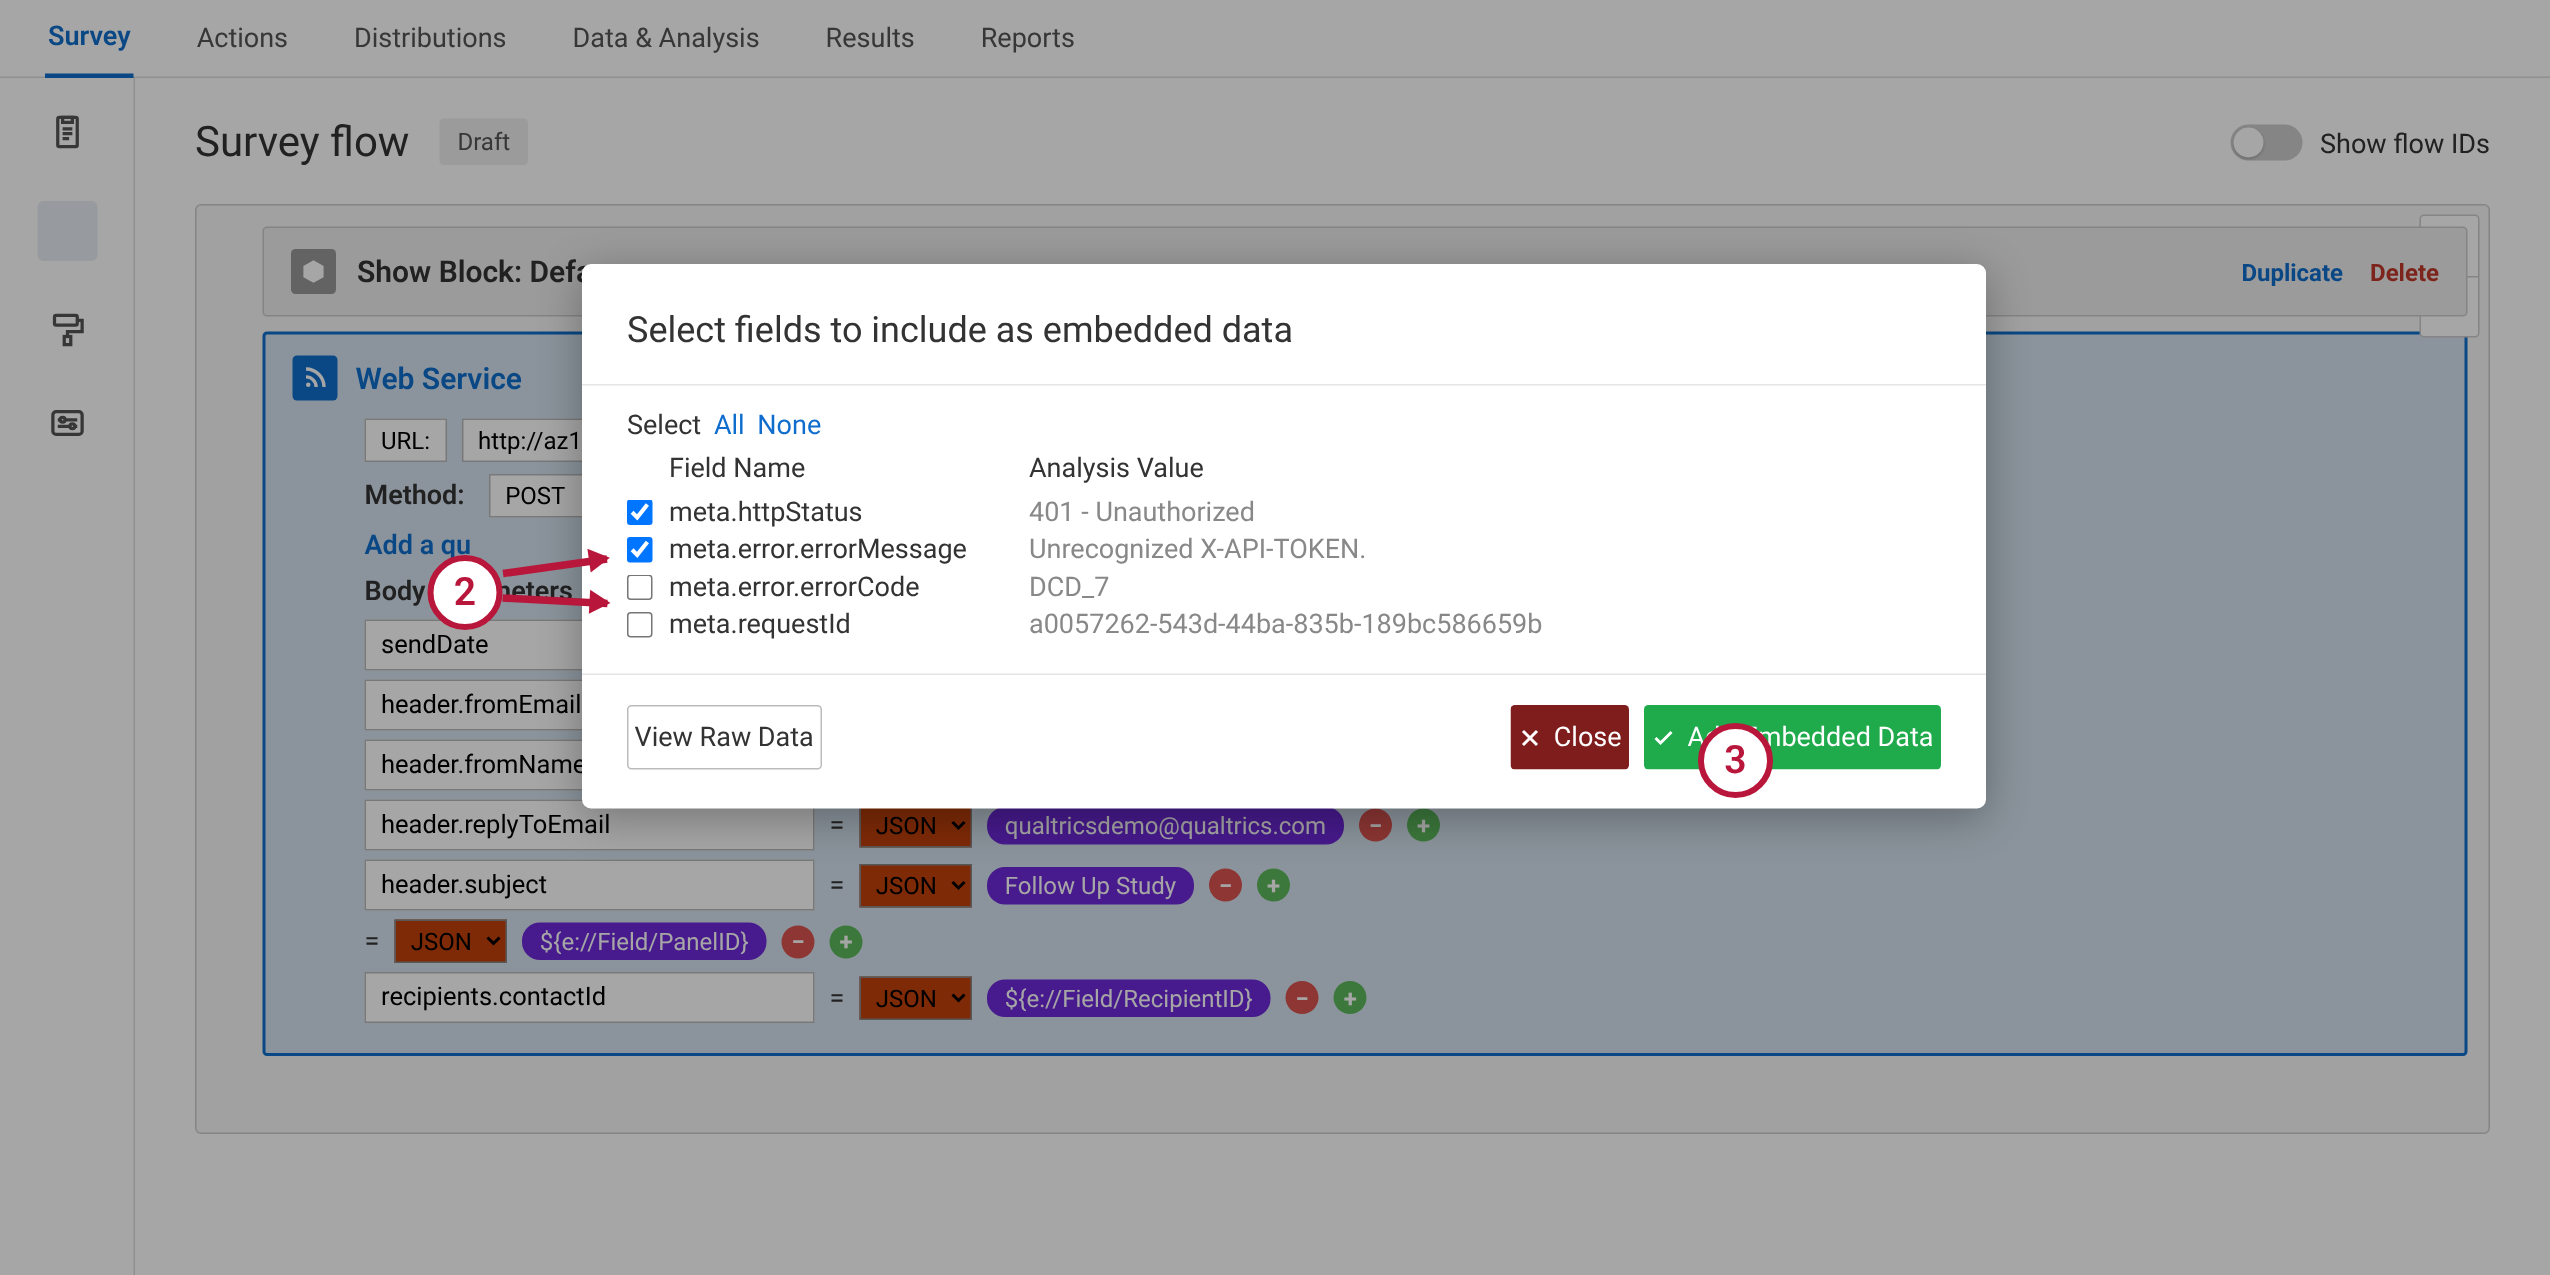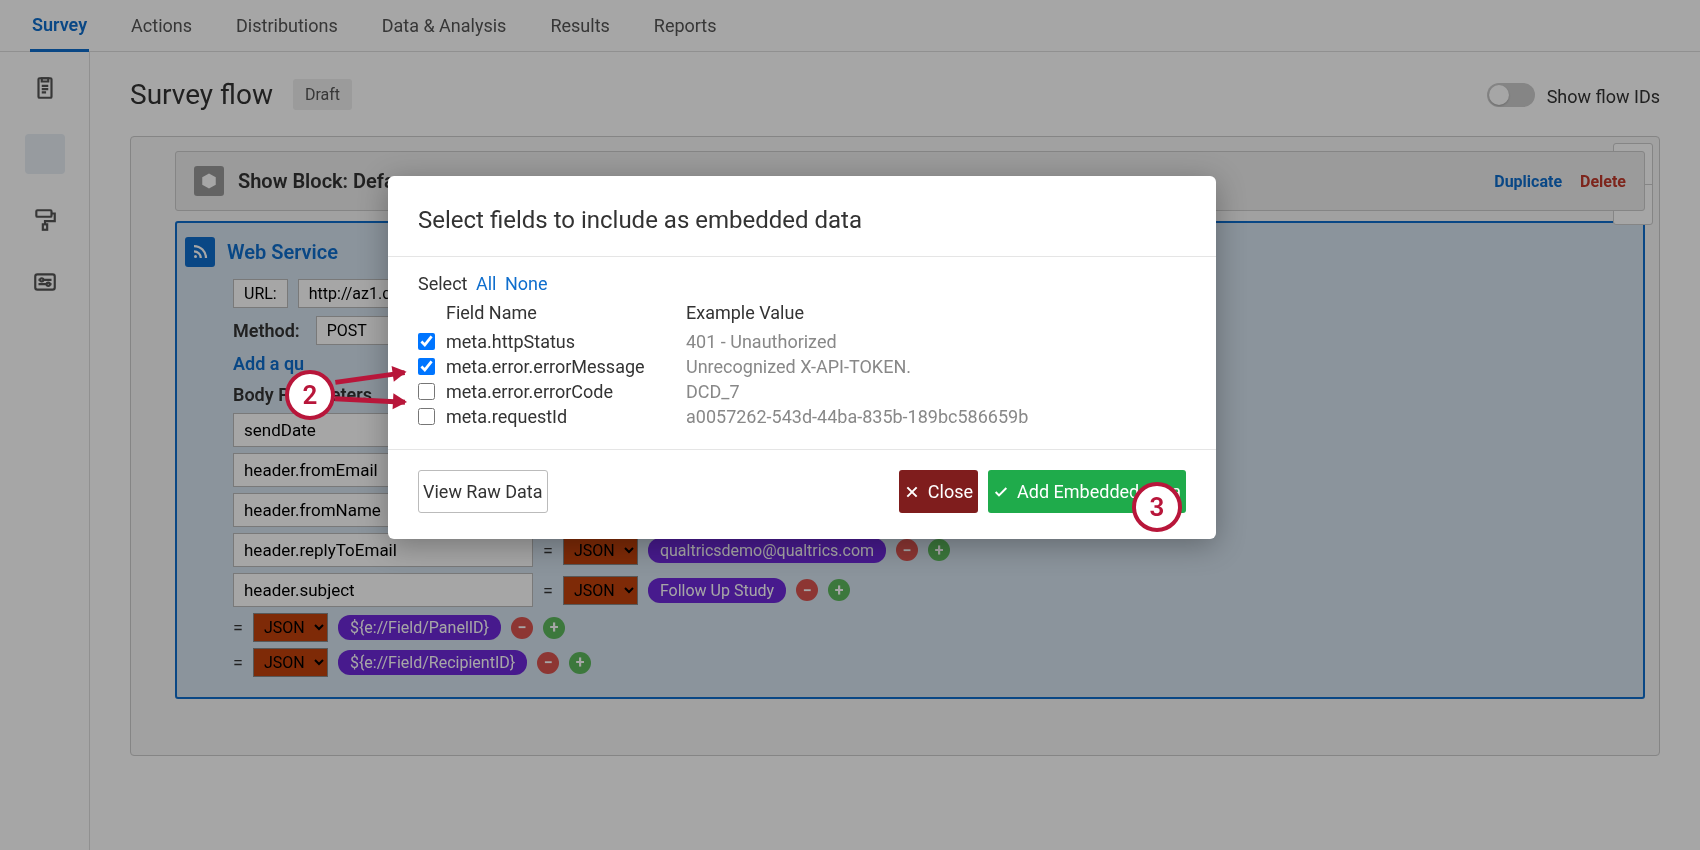--- a/index.html
+++ b/index.html
@@ -26,21 +26,21 @@
 
 .canvas { border:1px solid #ccc; border-radius:4px; padding:14px; background:#f7f7f7; position:relative; height:620px; }
 .canvas-inner { margin-left:30px; }
 .block-head { background:#eee; border:1px solid #ccc; border-radius:3px; padding:14px 18px; display:flex; align-items:center; gap:14px; margin-bottom:10px; position:relative; }
 .cube-icon { width:30px; height:30px; background:#999; border-radius:3px; display:flex; align-items:center; justify-content:center; }
 .block-title { font-size:20px; font-weight:600; color:#333; }
 .block-actions { position:absolute; right:18px; display:flex; gap:18px; font-size:16px;font-weight:bold; }
 .link-blue { color:#0f6ecd; cursor:pointer; }
 .link-red { color:#c0392b; cursor:pointer; }
 
-.ws-block { border:2px solid #0f6ecd; background:#d6e4f0; padding:14px 8px; border-radius:3px; }
+.ws-block { border:2px solid #0f6ecd; background:#d6e4f0; padding:14px 18px; border-radius:3px; }
 .ws-head { display:flex; align-items:center; gap:12px; margin-bottom:12px; }
 .rss-icon { width:30px; height:30px; background:#0f6ecd; border-radius:3px; display:flex; align-items:center; justify-content:center; }
 .ws-title { font-size:20px; font-weight:600; color:#0f6ecd; }
 .ws-body { margin-left:48px; }
 .row { display:flex; align-items:center; gap:10px; margin-bottom:8px; }
 .lbl-box { background:#fff; border:1px solid #bbb; padding:4px 10px; font-size:16px; }
 .lbl { font-size:18px; font-weight:600; color:#333; margin-right:6px; }
 .input-like { background:#fff; border:1px solid #bbb; padding:4px 10px; font-size:16px; min-width:140px; }
 .linktxt { color:#0f6ecd; font-size:18px; font-weight:600; cursor:pointer; }
 .section-lbl { font-size:18px; font-weight:600; color:#333; margin:10px 0 8px; }
@@ -54,21 +54,21 @@
 .circ.plus { background:#5cb85c; }
 
 .zoom-ctrl { position:absolute; right:6px; top:6px; width:40px; background:#fff; border:1px solid #ccc; border-radius:3px; }
 .zoom-btn { height:40px; display:flex; align-items:center; justify-content:center; font-size:22px; color:#555; cursor:pointer; }
 .zoom-btn+.zoom-btn { border-top:1px solid #ccc; }
 
 
 .mask { position:absolute; inset:0; background:rgba(0,0,0,.35); }
 
 
-.modal { position:absolute; top:176px; left:388px; width:828px; background:#fff; border-radius:6px; box-shadow:0 6px 30px rgba(0,0,0,.3); z-index:10; }
+.modal { position:absolute; top:176px; left:388px; width:936px; background:#fff; border-radius:6px; box-shadow:0 6px 30px rgba(0,0,0,.3); z-index:10; }
 .modal-head { padding:30px 30px 22px; border-bottom:1px solid #e5e5e5; font-size:24px; color:#333; }
 .modal-body { padding:16px 30px 22px; }
 .select-row { font-size:18px; color:#333; margin-bottom:8px; }
 .select-row a { color:#0f6ecd; cursor:pointer; margin-left:4px; }
 .field-table { display:grid; grid-template-columns:28px 240px 1fr; row-gap:4px; align-items:center; }
 .th { font-size:18px; color:#333; padding-bottom:4px; }
 .cb { width:17px; height:17px; cursor:pointer; }
 .fname { font-size:18px; color:#333; }
 .fval { font-size:18px; color:#888; }
 .modal-foot { padding:20px 30px 26px; border-top:1px solid #e5e5e5; display:flex; align-items:center; }
@@ -204,20 +204,21 @@
                   <span class="circ plus">+</span>
                 </div>
                 <div class="param-row">
                   <span class="eq">=</span>
                   <select class="sel"><option>JSON</option></select>
                   <span class="pill">${e://Field/PanelID}</span>
                   <span class="circ minus">−</span>
                   <span class="circ plus">+</span>
                 </div>
                 <div class="param-row">
+                  <div class="param-name">recipients.contactId</div>
                   <span class="eq">=</span>
                   <select class="sel"><option>JSON</option></select>
                   <span class="pill">${e://Field/RecipientID}</span>
                   <span class="circ minus">−</span>
                   <span class="circ plus">+</span>
                 </div>
               </div>
         </div>
       </div>
       </div>
@@ -231,21 +232,21 @@
   <div class="modal-head">Select fields to include as embedded data</div>
   <div class="modal-body">
     <div class="select-row">
       <span>Select</span>
       <a>All</a>
       <a>None</a>
     </div>
     <div class="field-table" id="ft">
       <div></div>
       <div class="th">Field Name</div>
-      <div class="th">Example Value</div>
+      <div class="th">Analysis Value</div>
     <input type="checkbox" class="cb" checked="" style="">
         <div class="fname">meta.httpStatus</div>
         <div class="fval">401 - Unauthorized</div>
         <input type="checkbox" class="cb" checked="" style="">
         <div class="fname">meta.error.errorMessage</div>
         <div class="fval">Unrecognized X-API-TOKEN.</div>
         <input type="checkbox" class="cb" style="">
         <div class="fname">meta.error.errorCode</div>
         <div class="fval">DCD_7</div>
         <input type="checkbox" class="cb" style="">

